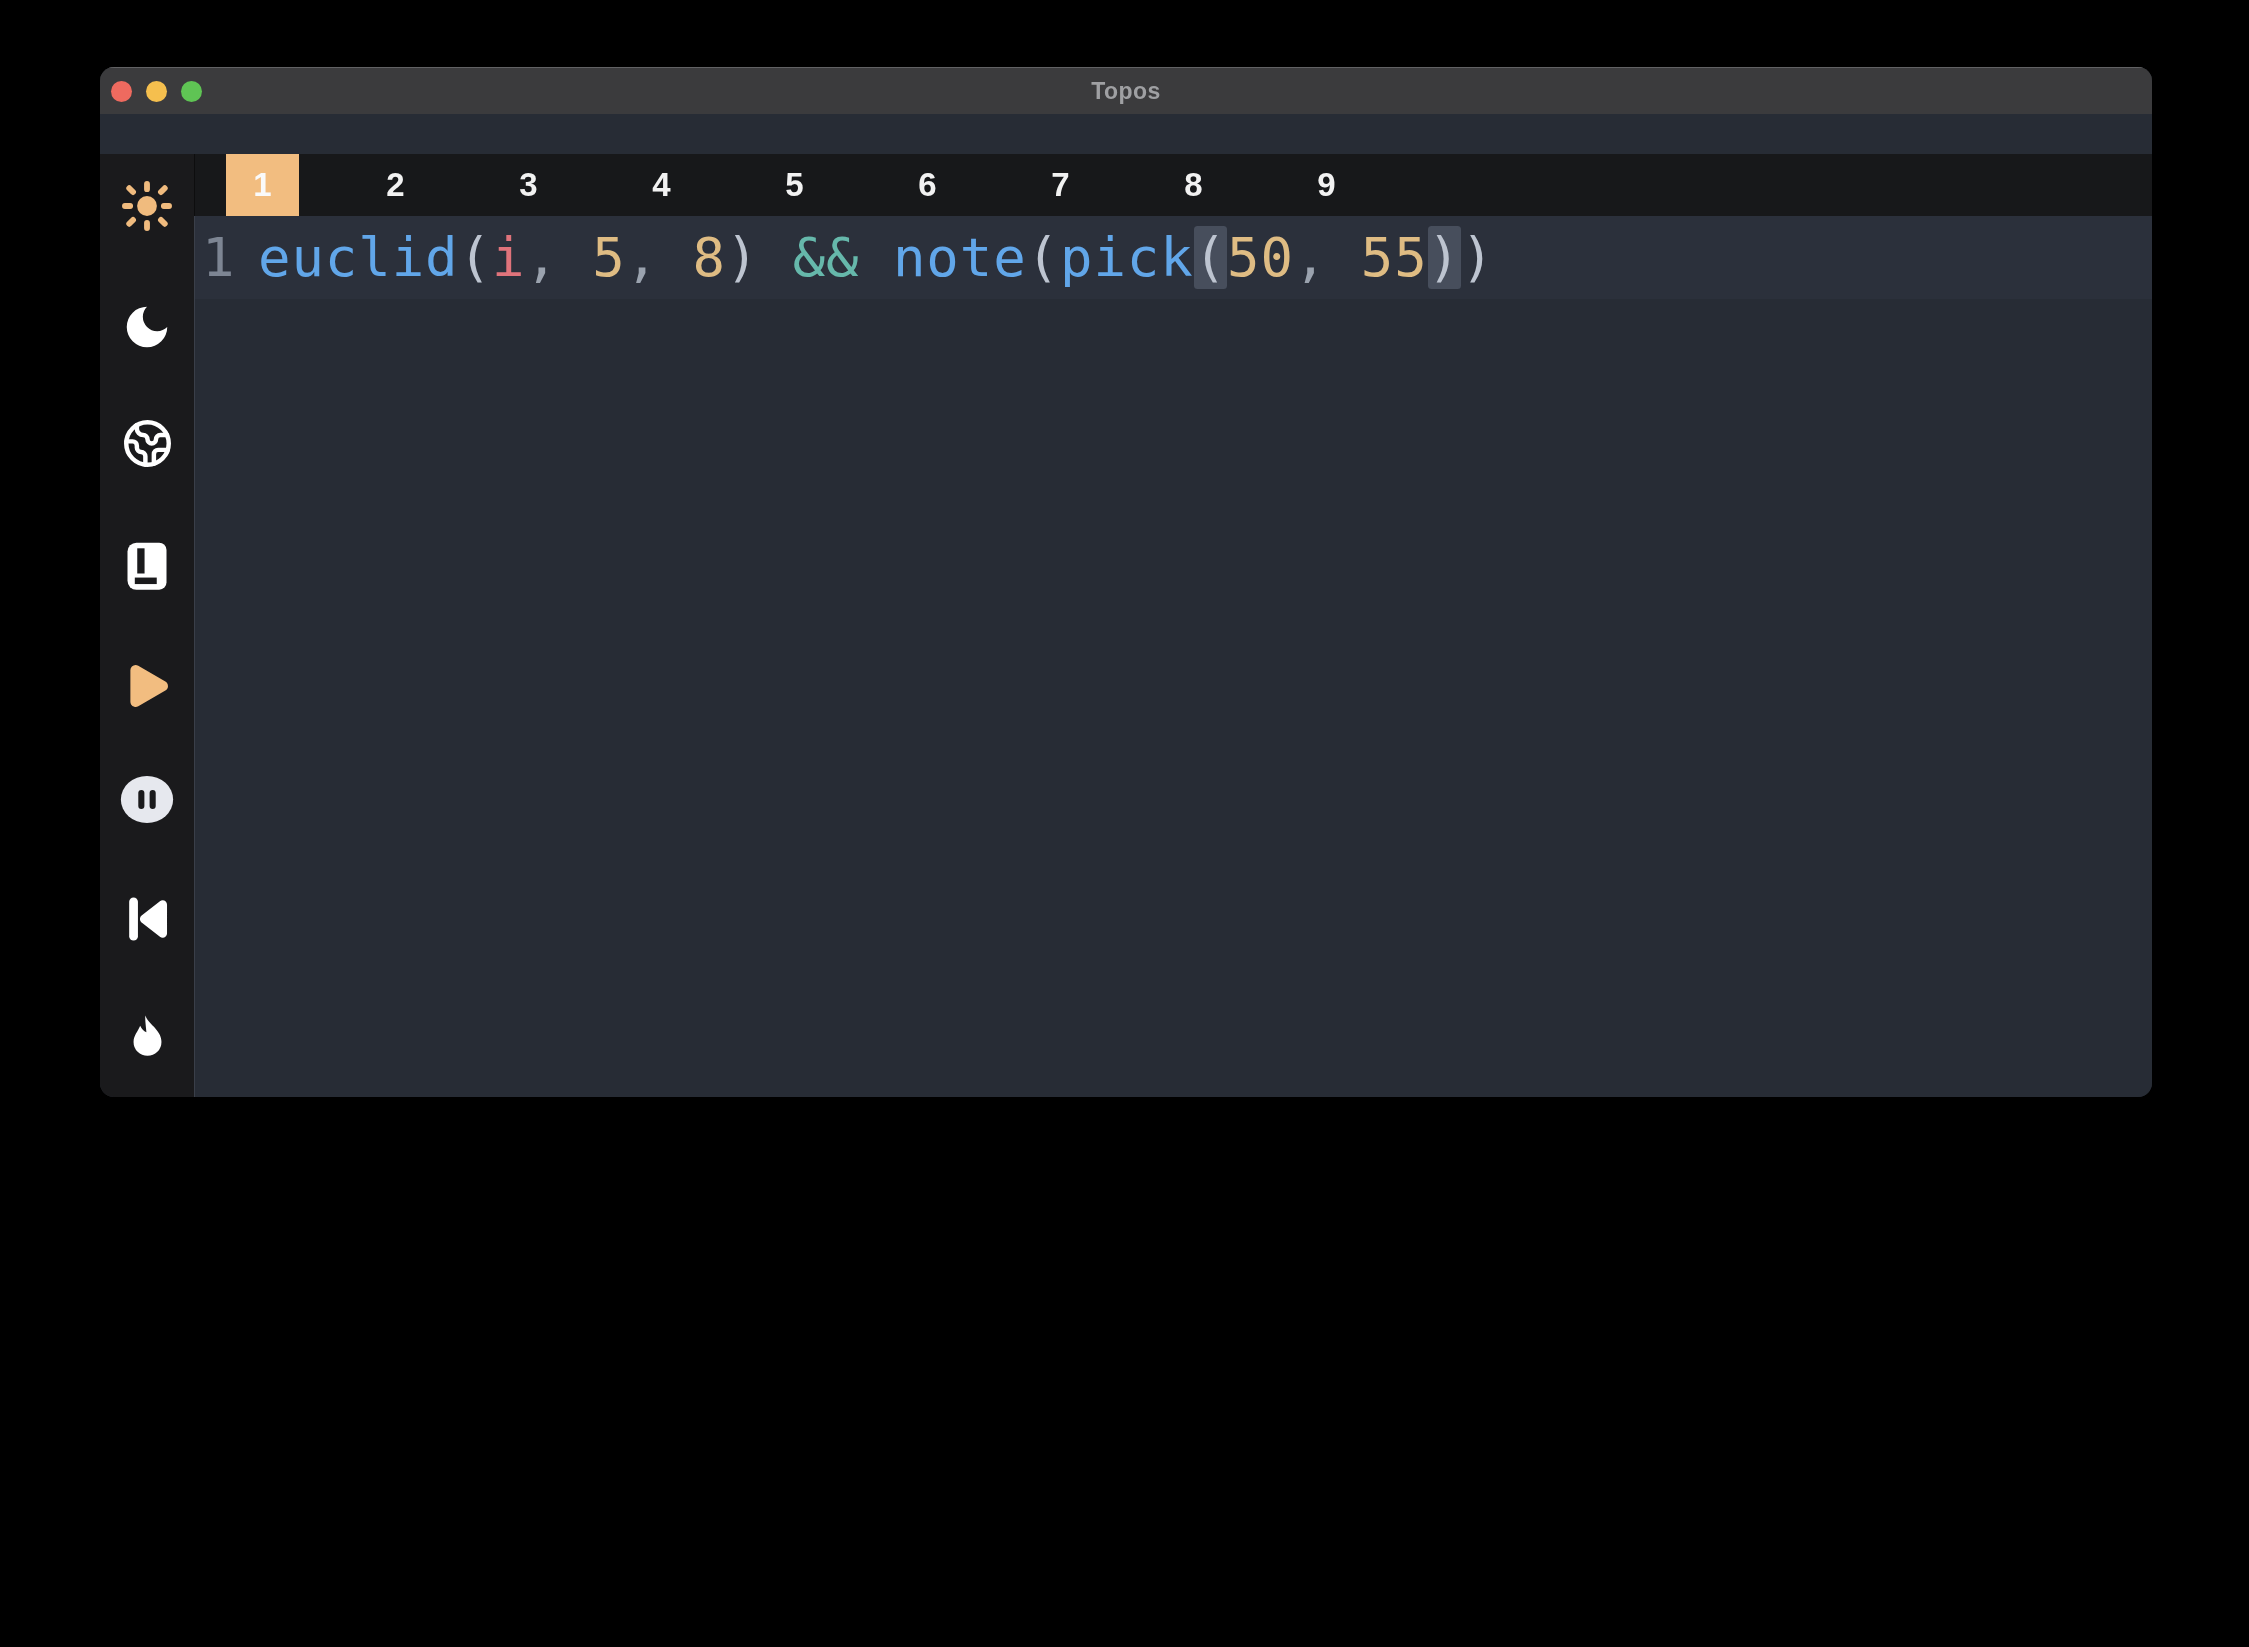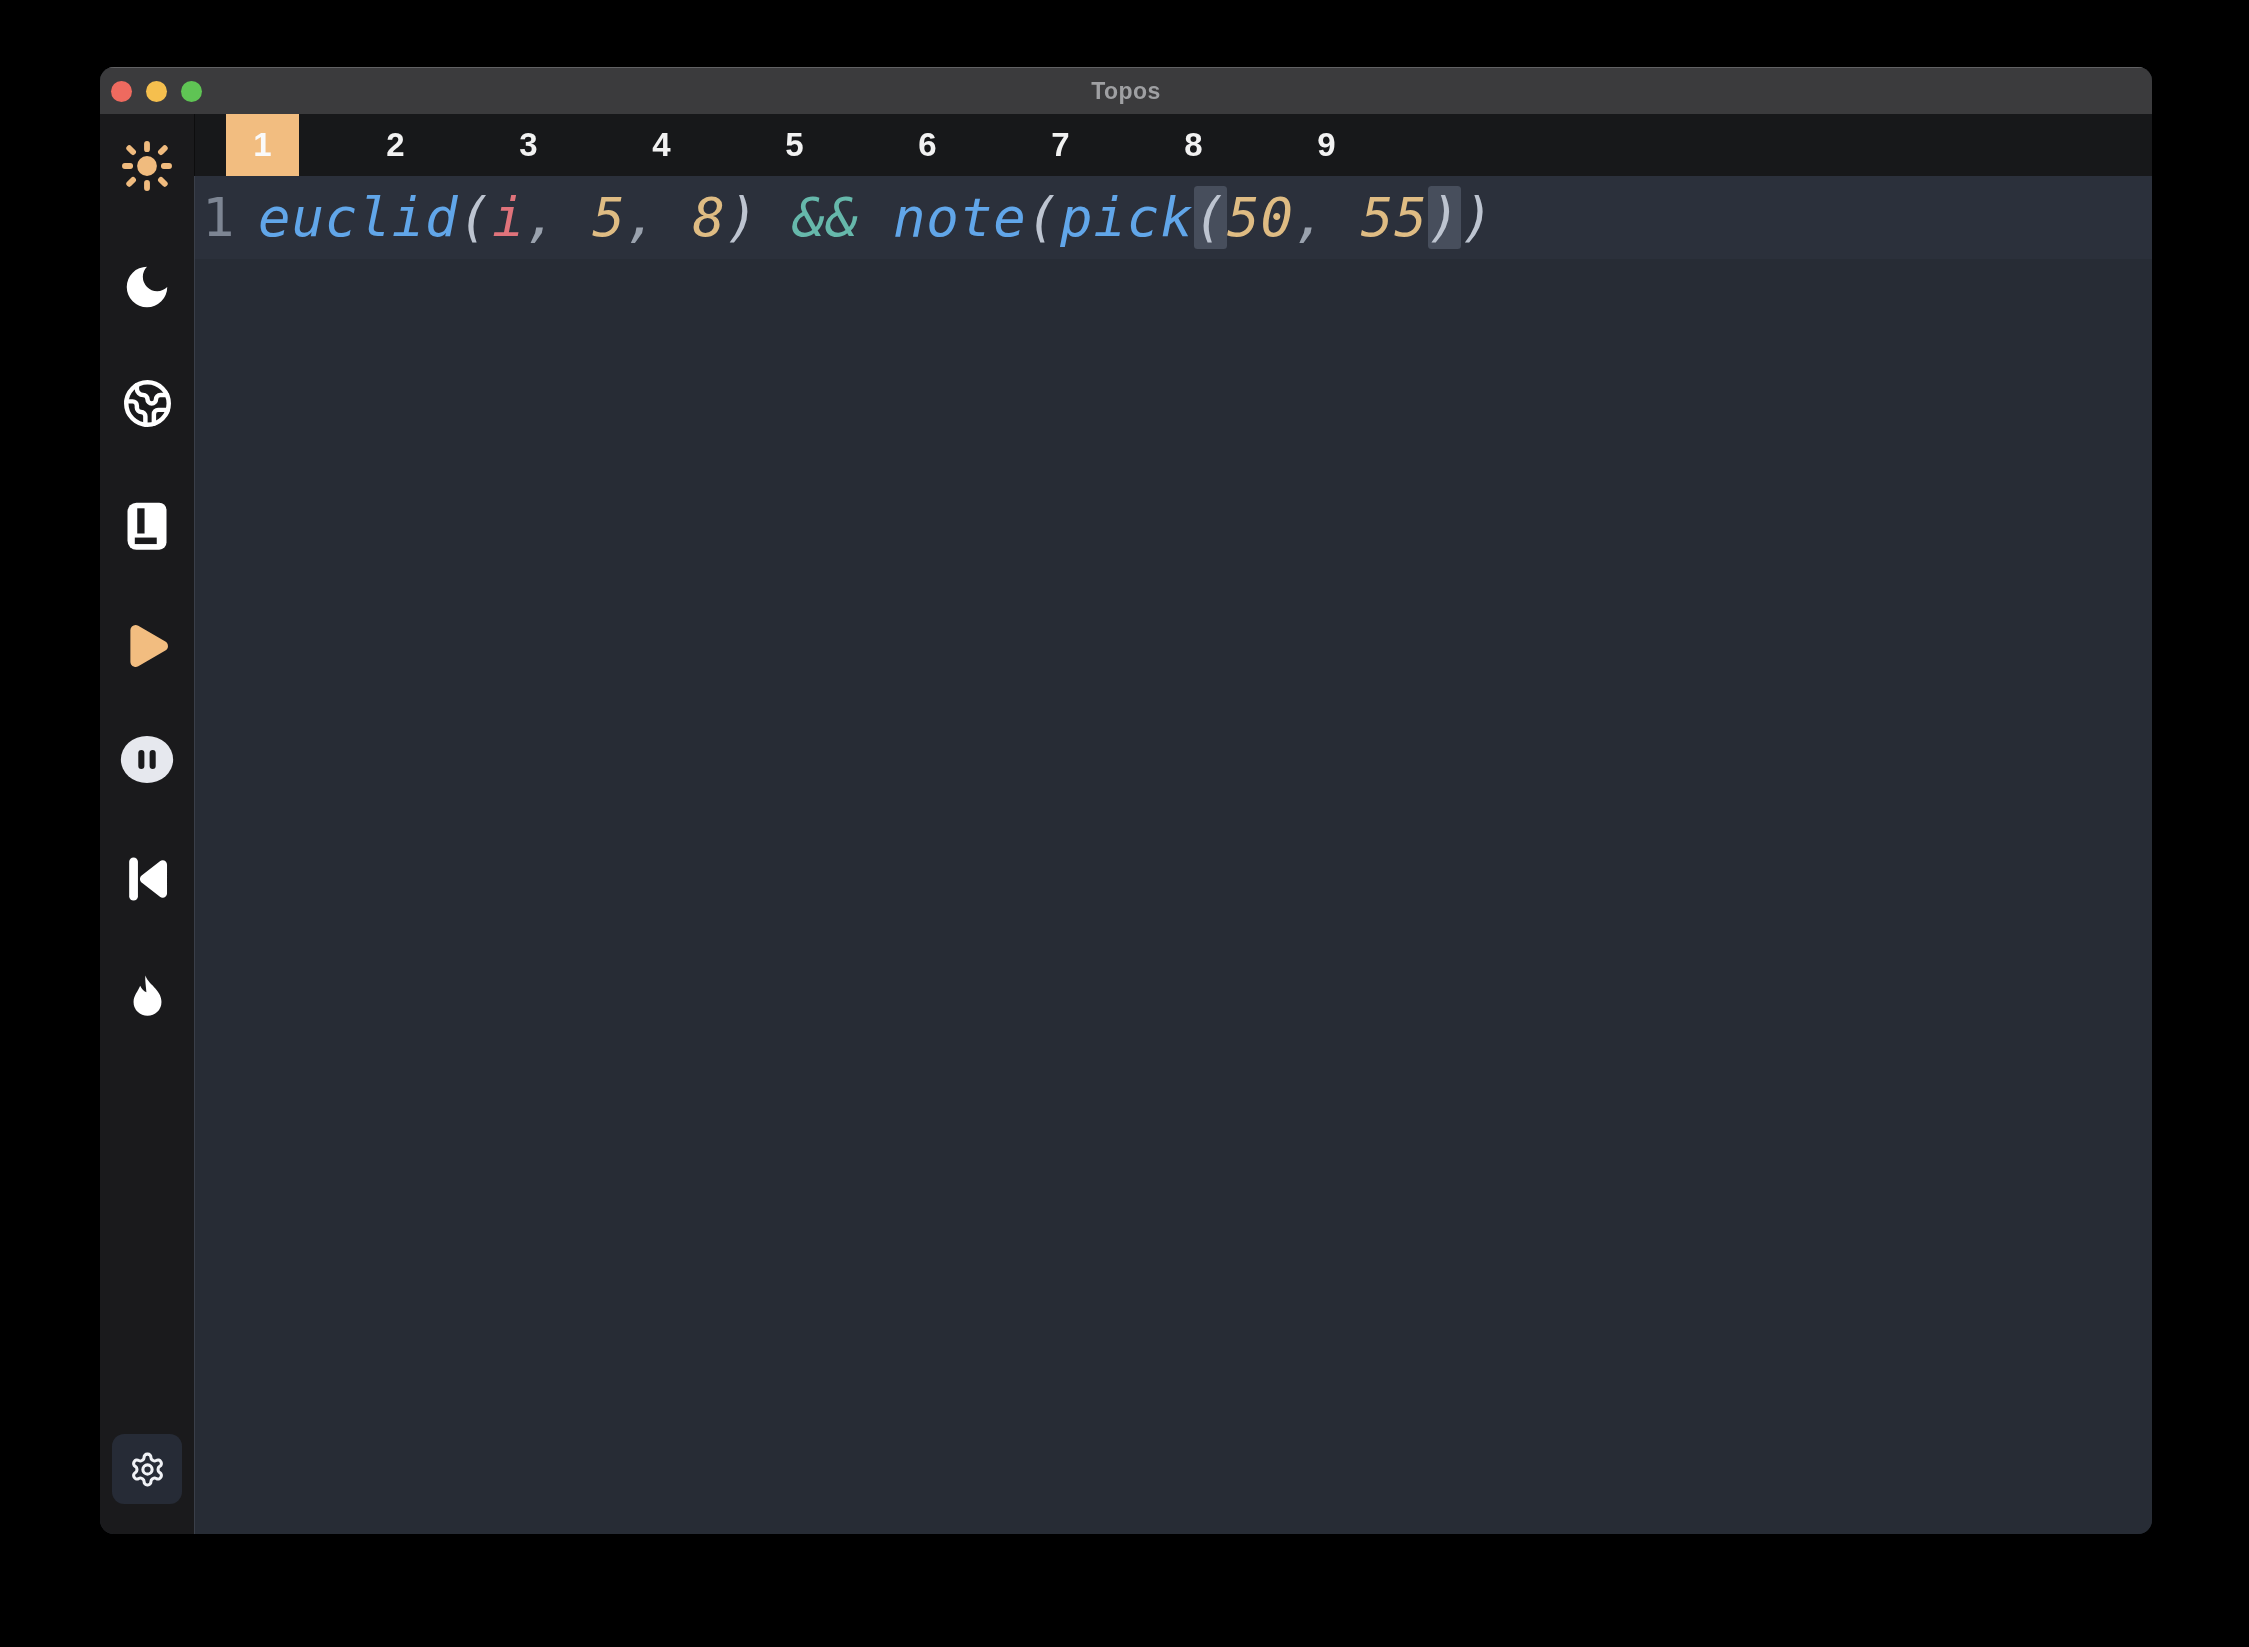--- a/index.html
+++ b/index.html
@@ -4,23 +4,23 @@
 <style>
   html,body{margin:0;padding:0;}
   body{
     width:2250px;height:1648px;
     background:#000;
     overflow:hidden;
     position:relative;
     font-family:"Liberation Sans",sans-serif;
   }
   .window{
-    position:absolute;left:100px;top:67px;width:2052px;height:1467px;
+    position:absolute;left:100px;top:67px;width:2052px;height:1030px;
     border-radius:14px;overflow:hidden;background:#272c35;
-    display:flex;flex-direction:column;
+    display:flex;flex-direction:column;gap:40px;
   }
   .titlebar{
     flex:0 0 47px;height:47px;background:#3b3b3d;
     border-top:1.7px solid #626264;box-sizing:border-box;
     position:relative;display:flex;align-items:center;justify-content:center;
   }
   .traffic{position:absolute;left:11.3px;top:0;height:100%;display:flex;align-items:center;gap:14px;}
   .traffic span{width:21px;height:21px;border-radius:50%;display:block;}
   .title{font-size:23px;font-weight:bold;color:#9fa0a3;letter-spacing:0.4px;}
   .main{flex:1;display:flex;min-height:0;}
@@ -53,21 +53,21 @@
     flex:1;background:var(--editor-bg,#272c35);
     border-left:1.7px solid #3a3f49;box-sizing:border-box;
     min-height:0;
   }
   .code-line{
     height:83px;line-height:83px;background:var(--active-line-bg,#2b303b);
     font-family:"DejaVu Sans Mono",monospace;font-size:54px;letter-spacing:0.9px;
     white-space:pre;display:flex;cursor:text;
   }
   .gutter{flex:0 0 63px;width:63px;padding-left:7px;box-sizing:border-box;color:var(--c-ln,#7d8593);}
-  .code{flex:1;min-width:0;font-style:italic;}
+  .code{flex:1;min-width:0;}
   .tk-function{color:var(--c-function,#61a6e9);}
   .tk-variable{color:var(--c-variable,#e0737b);}
   .tk-number{color:var(--c-number,#dfbc83);}
   .tk-operator{color:var(--c-operator,#66b8ab);}
   .tk-punctuation{color:var(--c-punctuation,#bdc4d0);}
   .tk-comma{color:var(--c-comma,#9aa2ae);}
   .tk-plain{color:#c8cdd6;}
   .tk-matched{background:var(--match-bg,#474e5c);border-radius:3.5px;}
 </style>
 </head>

